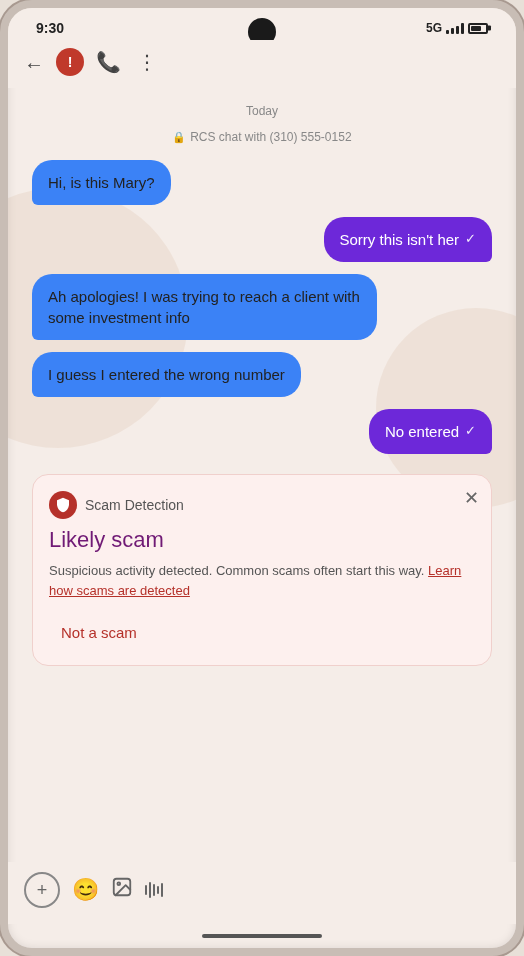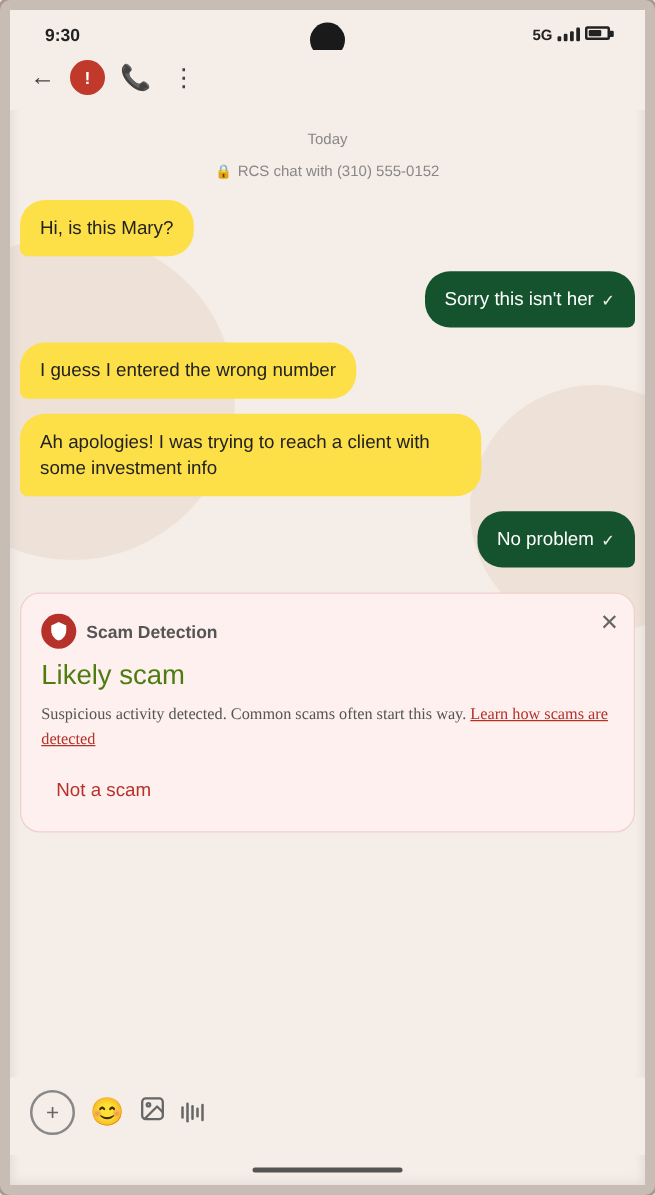--- a/index.html
+++ b/index.html
@@ -10,21 +10,21 @@
       justify-content: center;
       align-items: center;
       min-height: 100vh;
       font-family: 'Segoe UI', Arial, sans-serif;
     }
 
     .phone-frame {
       width: 524px;
       height: 956px;
       background: #f5ede8;
-      border-radius: 8px;
+      border-radius: 32px;
       border: 8px solid #c8bdb5;
       box-shadow: 0 0 0 2px #a89990, inset 0 0 10px rgba(0,0,0,0.1);
       position: relative;
       overflow: hidden;
       display: flex;
       flex-direction: column;
     }
 
     
     .status-bar {
@@ -36,20 +36,21 @@
       font-size: 13px;
       font-weight: 600;
       color: #222;
       flex-shrink: 0;
     }
 
     .status-bar .time { font-weight: 700; font-size: 14px; }
 
     .status-right {
       display: flex;
+      align-items: center;
       gap: 4px;
       font-size: 12px;
       font-weight: 600;
     }
 
     .notch {
       width: 28px;
       height: 28px;
       background: #1a1a1a;
       border-radius: 50%;
@@ -151,21 +152,21 @@
     .header-icon {
       font-size: 20px;
       color: #444;
       cursor: pointer;
     }
 
     
     .chat-area {
       flex: 1;
       overflow-y: auto;
-      padding: 8px 8px;
+      padding: 8px 24px;
       display: flex;
       flex-direction: column;
       gap: 8px;
     }
 
     .date-label {
       text-align: center;
       color: #888;
       font-size: 12px;
       margin: 8px 0 4px;
@@ -195,30 +196,30 @@
     .bubble {
       max-width: 75%;
       padding: 12px 16px;
       border-radius: 20px;
       font-size: 15px;
       line-height: 1.4;
       color: #222;
     }
 
     .bubble.incoming {
-      background: #fde047;
+      background: #3b82f6;
       border-bottom-left-radius: 6px;
     }
 
     .bubble.outgoing {
-      background: #14532d;
+      background: #6d28d9;
       color: white;
       border-bottom-right-radius: 6px;
       display: flex;
-      align-items: flex-end;
+      align-items: center;
       gap: 6px;
     }
 
     .bubble.outgoing .bubble-text { flex: 1; }
     .bubble.outgoing .check-icon { font-size: 13px; opacity: 0.9; flex-shrink: 0; }
 
     
     .scam-card {
       background: #fdf0ee;
       border: 1px solid #f0d0cc;
@@ -244,47 +245,46 @@
       display: flex;
       align-items: center;
       justify-content: center;
       color: white;
       font-size: 14px;
     }
 
     .scam-detection-label {
       font-size: 14px;
       color: #555;
-      font-weight: 700;
+      font-weight: 400;
     }
 
     .scam-close-btn {
       position: absolute;
       top: 12px;
       right: 12px;
       font-size: 18px;
       color: #666;
       cursor: pointer;
       background: none;
       border: none;
     }
 
     .scam-title {
       font-size: 22px;
       font-weight: 500;
-      color: #4d7c0f;
+      color: #701a75;
       margin-bottom: 8px;
     }
 
     .scam-description {
       font-size: 13px;
       color: #555;
       line-height: 1.5;
       margin-bottom: 16px;
-      font-family: Liberation Serif, serif;
     }
 
     .scam-description a {
       color: #b5312a;
       text-decoration: underline;
     }
 
     .scam-actions {
       display: flex;
       justify-content: flex-start;
@@ -463,33 +463,33 @@
 
     <div class="bubble-row outgoing">
       <div class="bubble outgoing">
         <span class="bubble-text">Sorry this isn't her</span>
         <span class="check-icon">✓</span>
       </div>
     </div>
 
     <div class="bubble-row incoming">
       <div class="bubble incoming">
-        <span>I guess I entered the wrong number</span>
+        <span>Ah apologies! I was trying to reach a client with some investment info</span>
       </div>
     </div>
 
     <div class="bubble-row incoming">
       <div class="bubble incoming">
-        <span>Ah apologies! I was trying to reach a client with some investment info</span>
+        <span>I guess I entered the wrong number</span>
       </div>
     </div>
 
     <div class="bubble-row outgoing">
       <div class="bubble outgoing">
-        <span class="bubble-text">No problem</span>
+        <span class="bubble-text">No entered</span>
         <span class="check-icon">✓</span>
       </div>
     </div>
 
 
     <div class="scam-card">
       <div class="scam-card-header">
         <div class="scam-icon">
           <svg width="16" height="16" viewBox="0 0 24 24" fill="white">
             <path d="M12 1L3 5v6c0 5.55 3.84 10.74 9 12 5.16-1.26 9-6.45 9-12V5l-9-4z"></path>

